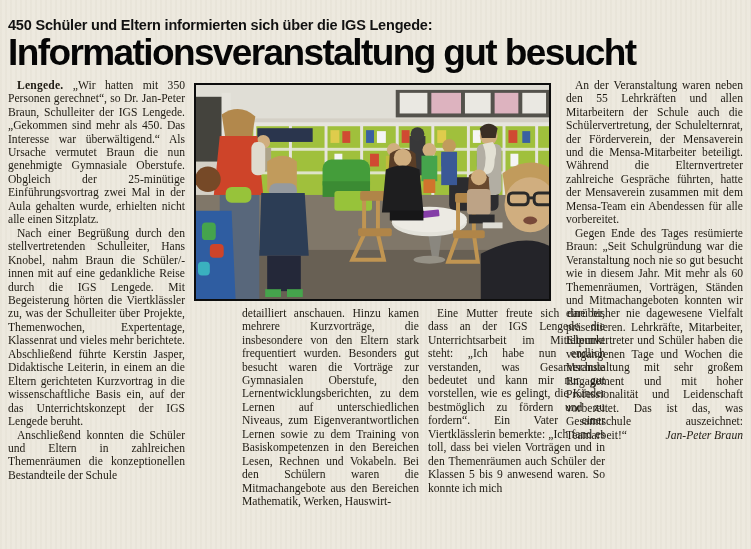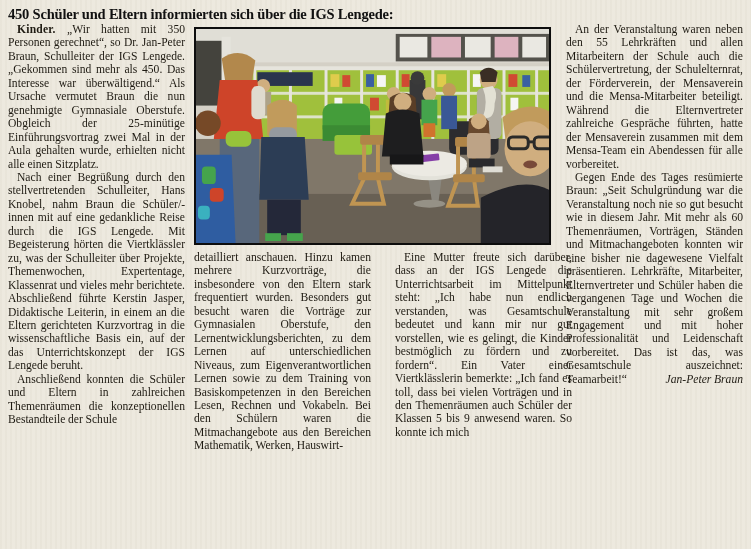--- a/index.html
+++ b/index.html
@@ -6,34 +6,34 @@
   #page{
     position:relative;width:751px;height:549px;margin:0 auto;
     background:#ede9de;
     background-image:repeating-linear-gradient(90deg, rgba(120,110,90,0.035) 0 2px, rgba(255,255,255,0.02) 2px 5px);
     overflow:hidden;
     font-family:"Liberation Serif", serif;
     color:#1e1a12;
   }
   .inner{padding:5px 7px 0 8px;}
   .kicker{
-    font-family:Liberation Serif, serif;
+    font-family:Liberation Sans, sans-serif;
     font-weight:bold;font-size:14.5px;letter-spacing:-0.2px;
-    color:#111;margin:1px 0 0 0;
+    color:#111;margin:12px 0 0 0;
   }
   .headline{
     font-family:"Liberation Sans", sans-serif;
     font-weight:bold;font-size:37px;letter-spacing:-1.6px;
     color:#060606;margin:1px 0 7px 0;line-height:1.02;
     white-space:nowrap;
   }
   .body-flex{display:flex;gap:9px;align-items:flex-start;}
   .col{width:177px;flex:0 0 177px;}
   .mid{width:363px;flex:0 0 363px;}
-  .mid-cols{display:flex;gap:24px;margin-top:6px;}
+  .mid-cols{display:flex;gap:9px;margin-top:6px;margin-left:48px;}
   .photo-frame{
     margin:4px 0 0 0;width:357px;height:218px;
     border:2px solid #0d0d0d;box-sizing:border-box;
     background:#b9b4a8;position:relative;
   }
   .photo-frame svg{display:block;width:100%;height:100%;}
   p.story{
     margin:0;font-size:11.6px;line-height:13.45px;
     text-align:justify;text-indent:9px;
     hyphens:auto;-webkit-hyphens:auto;
@@ -42,24 +42,25 @@
   p.story.noindent{text-indent:0;}
   p.story b{letter-spacing:0.2px;}
   .attribution{float:right;font-style:italic;}
 </style>
 </head>
 <body>
 
 <div id="page">
   <div class="inner">
     <div class="kicker">450 Schüler und Eltern informierten sich über die IGS Lengede:</div>
+    <h1 class="headline">Informationsveranstaltung gut besucht</h1>
 
     <div class="body-flex">
       <div class="col">
-          <p class="story"><b>Kinder.</b> „Wir hatten mit 350 Personen gerechnet“, so Dr. Jan-Peter Braun, Schulleiter der IGS Lengede. „Gekommen sind mehr als 450. Das Interesse war überwältigend.“ Als Ursache vermutet Braun die nun genehmigte Gymnasiale Oberstufe. Obgleich der 25-minütige Einführungsvortrag zwei Mal in der Aula gehalten wurde, erhielten nicht alle einen Sitzplatz.</p>
+          <p class="story"><b>Lengede.</b> „Wir hatten mit 350 Personen gerechnet“, so Dr. Jan-Peter Braun, Schulleiter der IGS Lengede. „Gekommen sind mehr als 450. Das Interesse war überwältigend.“ Als Ursache vermutet Braun die nun genehmigte Gymnasiale Oberstufe. Obgleich der 25-minütige Einführungsvortrag zwei Mal in der Aula gehalten wurde, erhielten nicht alle einen Sitzplatz.</p>
           <p class="story">Nach einer Begrüßung durch den stellvertretenden Schulleiter, Hans Knobel, nahm Braun die Schüler/-innen mit auf eine gedankliche Reise durch die IGS Lengede. Mit Begeisterung hörten die Viertklässler zu, was der Schulleiter über Projekte, Themenwochen, Expertentage, Klassenrat und vieles mehr berichtete. Abschließend führte Kerstin Jasper, Didaktische Leiterin, in einem an die Eltern gerichteten Kurzvortrag in die wissenschaftliche Basis ein, auf der das Unterrichtskonzept der IGS Lengede beruht.</p>
           <p class="story">Anschließend konnten die Schüler und Eltern in zahlreichen Themenräumen die konzeptionellen Bestandteile der Schule</p>
         </div>
 
       <div class="mid">
         <figure class="photo-frame" style="margin:4px 0 0 0;" title="Schüler und Eltern in der Schulbibliothek mit grünen Bücherregalen, weißem Rundtisch und Holzstühlen">
           <svg viewBox="0 0 357 218" preserveAspectRatio="none">
 
             <rect x="0" y="0" width="357" height="120" fill="#ddd9cf"></rect>
             <rect x="0" y="0" width="357" height="34" fill="#e9e7e0"></rect>

